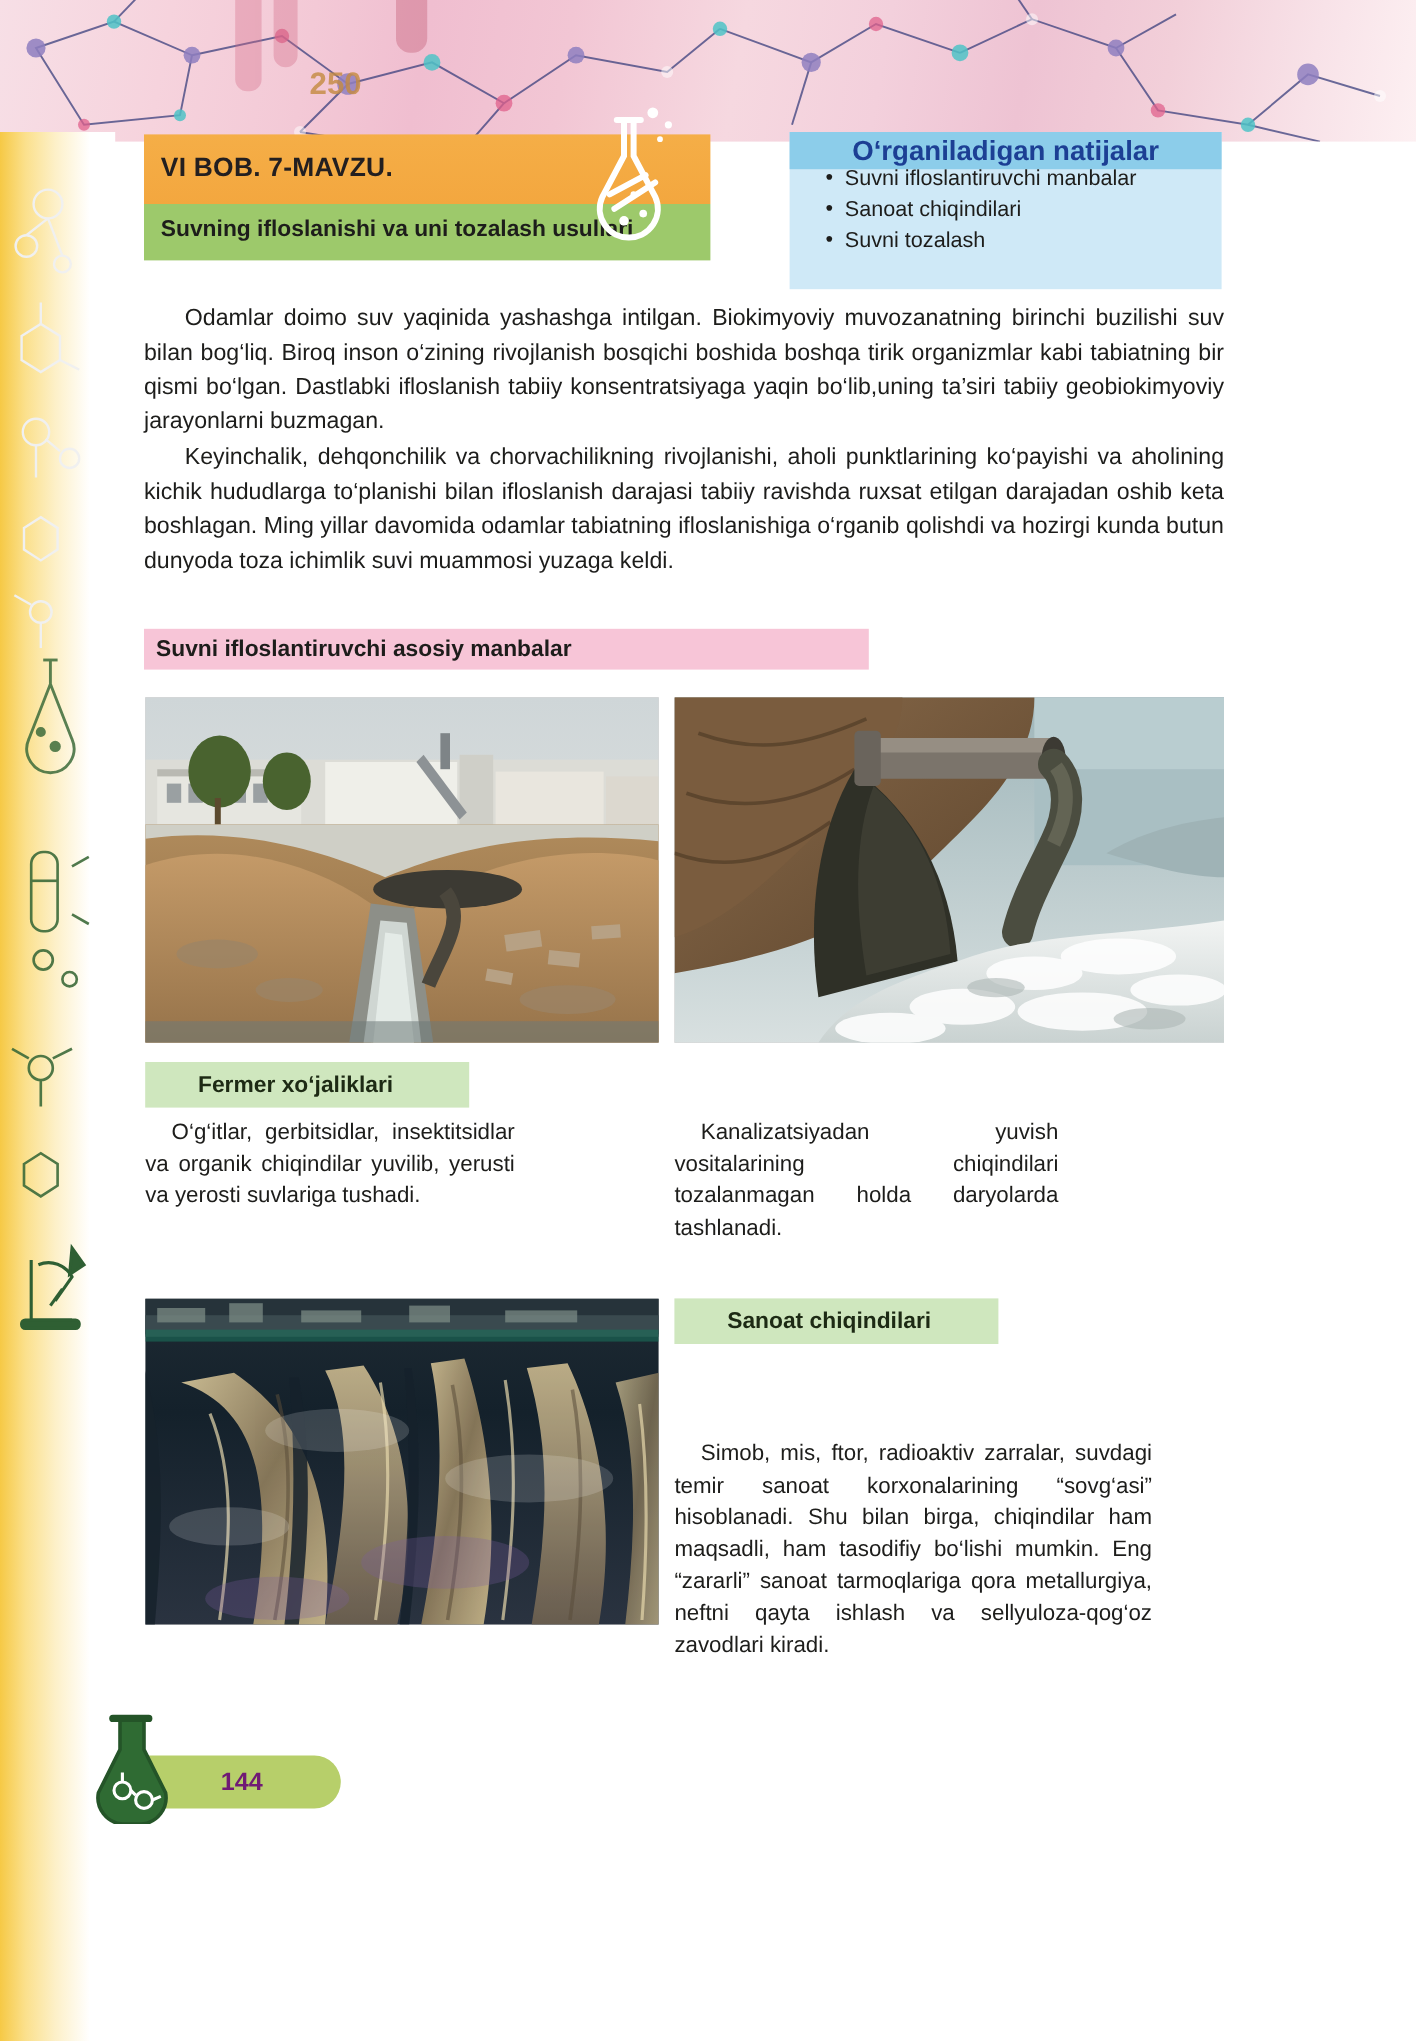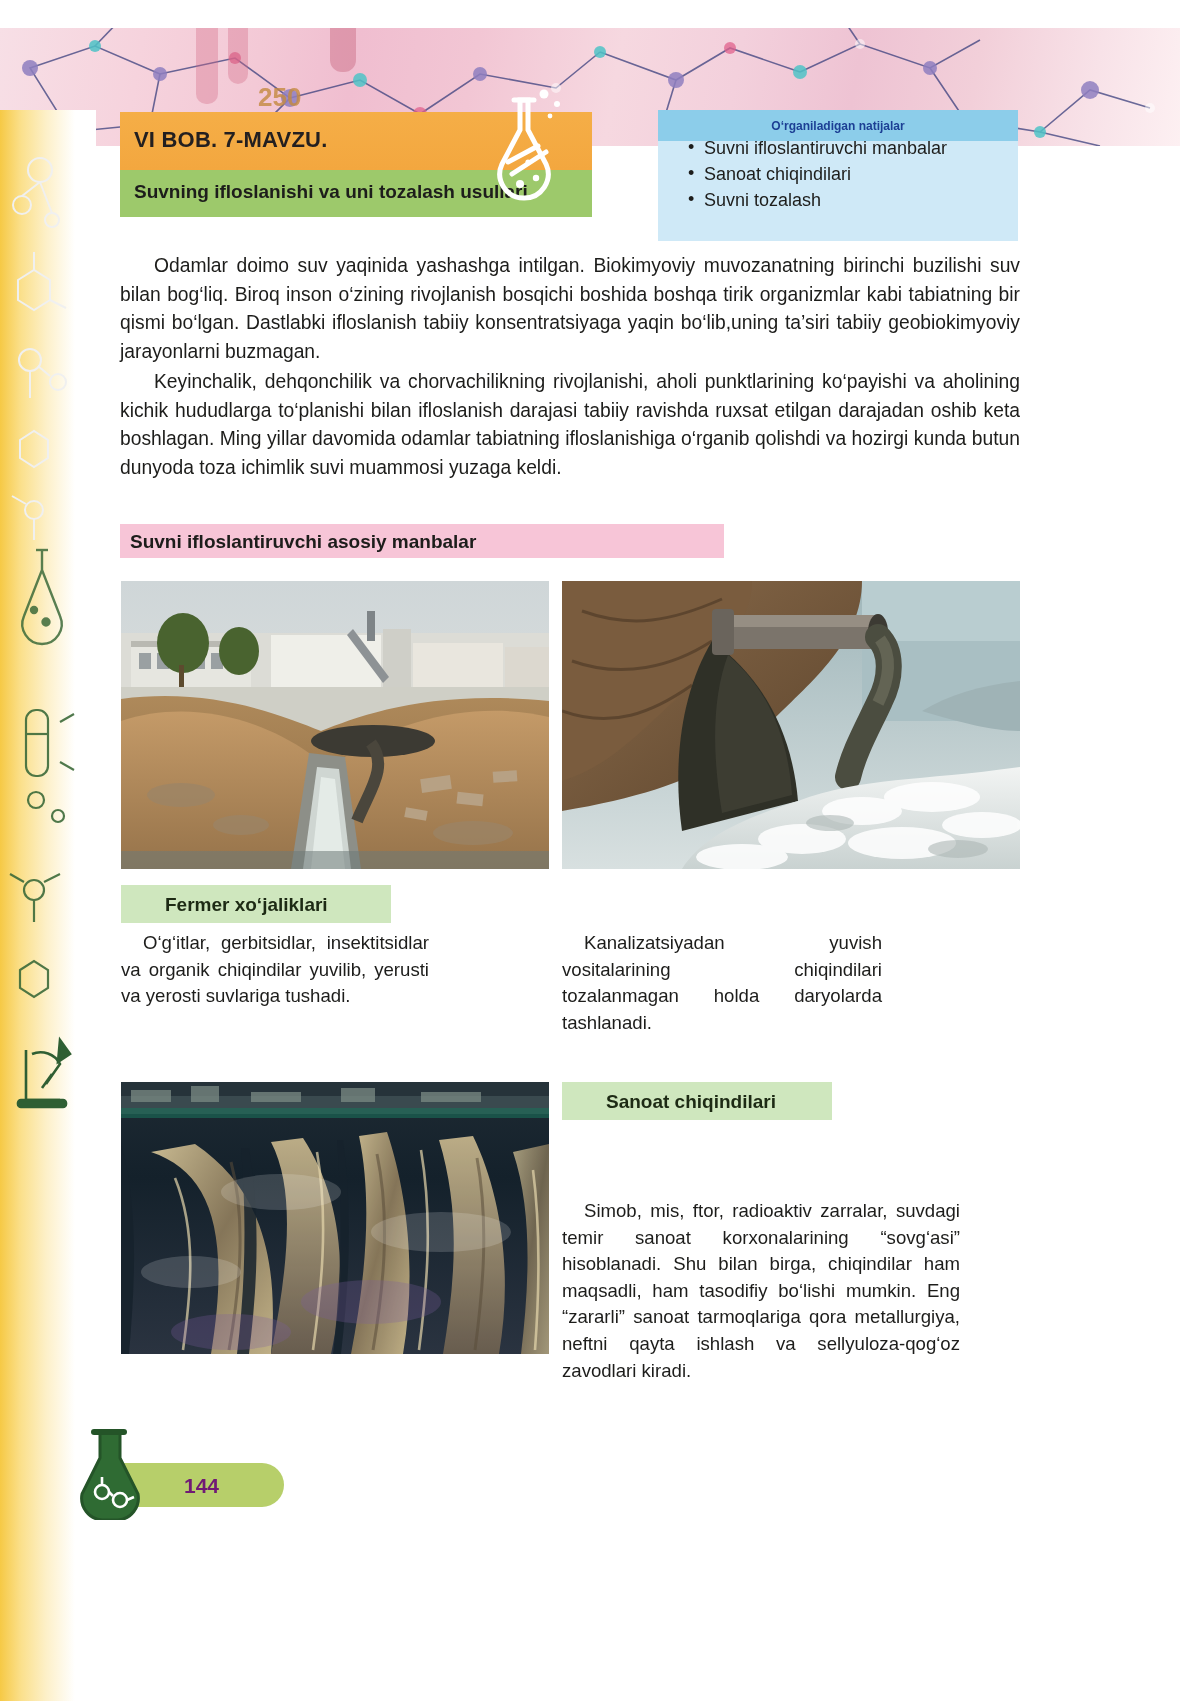--- a/index.html
+++ b/index.html
@@ -15,21 +15,20 @@
 
   
   .banner{
     position:absolute;left:0;top:0;width:1180px;height:118px;
     background:
       linear-gradient(100deg,
         #f7dfe6 0%, #f6d3dd 12%, #f3c9d6 22%, #f0bed0 30%,
         #f2c6d4 40%, #f6d8e0 52%, #f3d0dc 62%, #eec3d3 72%,
         #f2cfd9 82%, #f8e2e8 92%, #fdf0f2 100%);
     overflow:hidden;
-    margin-top:28px;
   }
   .banner svg{position:absolute;left:0;top:0;}
 
   
   .spine{
     position:absolute;left:0;top:110px;width:96px;height:1591px;
     background:linear-gradient(90deg,#f6c945 0%,#fbe08c 22%,#fdf0c8 48%,#ffffff 78%,#ffffff 100%);
   }
   .spine-art{position:absolute;left:0;top:110px;width:96px;height:1591px;}
 
@@ -58,21 +57,21 @@
   .outcomes{
     position:absolute;left:658px;top:110px;width:360px;height:131px;
     background:#cfe9f7;
   }
   .outcomes-head{
     position:absolute;left:0;top:0;width:360px;height:31px;
     background:#8ccdea;
     display:flex;align-items:center;justify-content:center;
   }
   .outcomes-head span{
-    font-size:12px;font-weight:bold;color:#1c3f94;
+    font-size:23px;font-weight:bold;color:#1c3f94;
   }
   .outcomes ul{margin:16px;padding:9px 0 0 14px;list-style:none;}
   .outcomes li{
     font-size:18px;color:#1d1d1b;line-height:26px;
     position:relative;padding-left:16px;
   }
   .outcomes li::before{
     content:"•";position:absolute;left:0;top:-1px;font-size:18px;
   }
 

